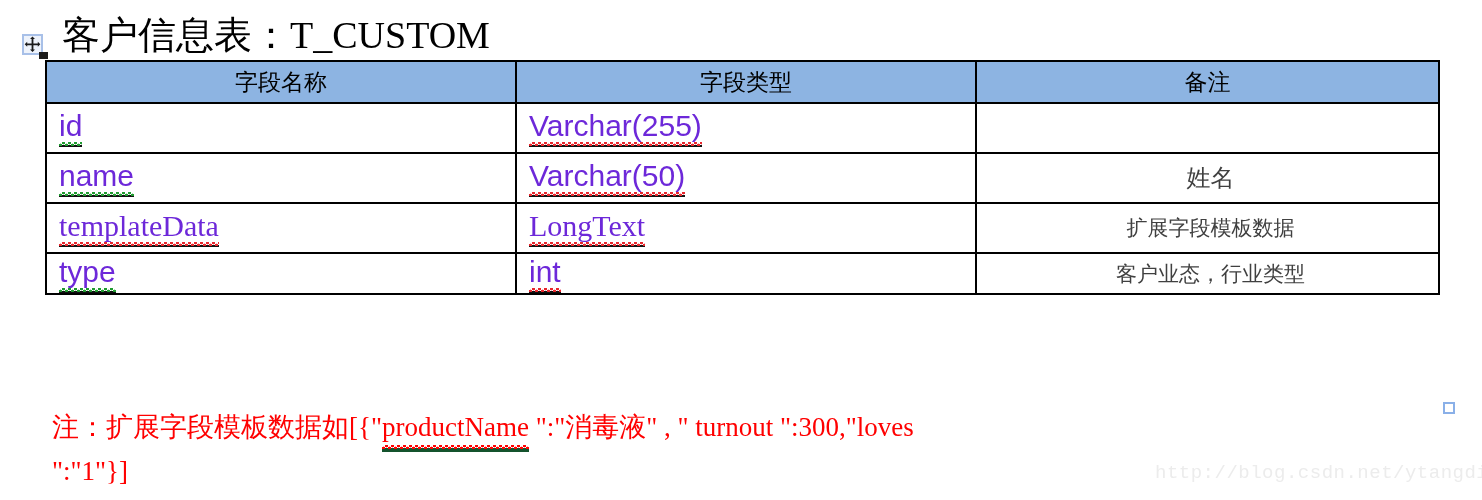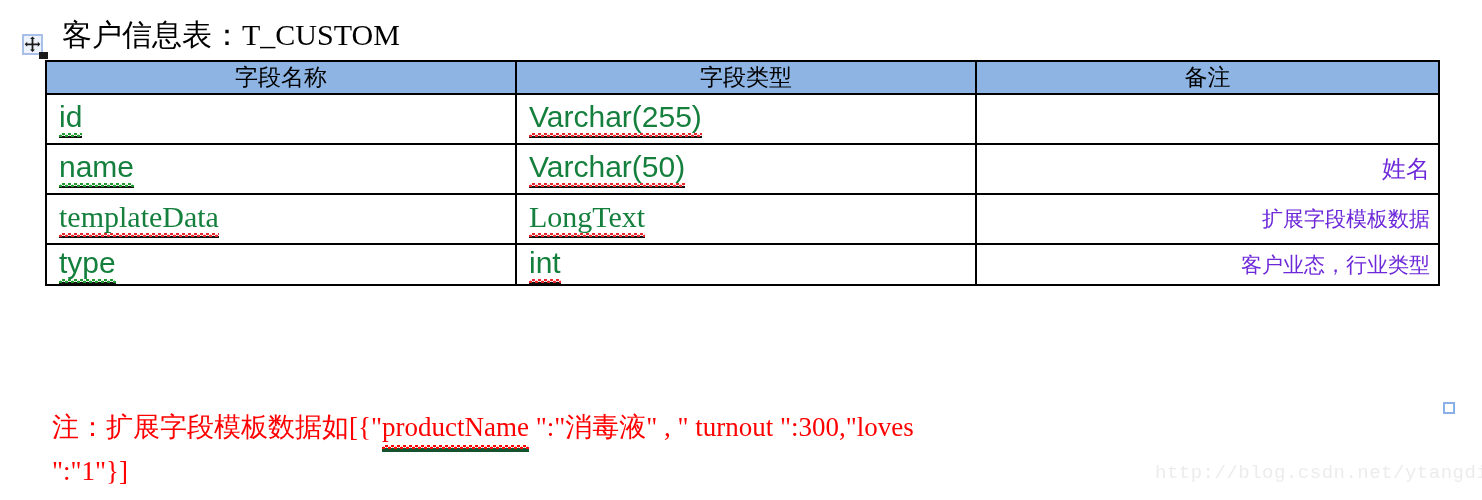--- a/index.html
+++ b/index.html
@@ -14,21 +14,21 @@
     overflow: hidden;
     font-family: "Liberation Serif", "DejaVu Serif", serif;
   }
 
   
   #doc-title {
     position: absolute;
     left: 62px;
     top: 18px;
     font-family: "Liberation Serif", "DejaVu Serif", serif;
-    font-size: 30px;
+    font-size: 38px;
     line-height: 34px;
     color: #000000;
     white-space: nowrap;
   }
 
   
   #table-move-handle {
     position: absolute;
     left: 22px;
     top: 34px;
@@ -64,50 +64,50 @@
   #schema-table th,
   #schema-table td {
     border: 2px solid #000000;
     padding: 0 8px;
     vertical-align: middle;
     box-sizing: border-box;
   }
 
   #schema-table thead th {
     background: #8db4e2;
-    height: 33px;
+    height: 42px;
     text-align: center;
     font-weight: normal;
     font-family: "Liberation Serif", "DejaVu Serif", serif;
     font-size: 23px;
     color: #000000;
   }
 
   #schema-table tbody tr { height: 50px; }
   #schema-table tbody tr:last-child { height: 41px; }
 
   .cell-name, .cell-type {
     font-family: "Liberation Sans", "DejaVu Sans", sans-serif;
     font-size: 30px;
-    color: #15803d;
+    color: #6d28d9;
     text-align: left;
     padding-left: 12px !important;
     white-space: nowrap;
   }
   
   tr[data-row="templateData"] .cell-name,
   tr[data-row="templateData"] .cell-type {
     font-family: "Liberation Serif", "DejaVu Serif", serif;
     font-size: 30px;
   }
   .cell-note {
     font-family: "Liberation Serif", "DejaVu Serif", serif;
     font-size: 24px;
-    color: #6d28d9;
-    text-align: right;
+    color: #404040;
+    text-align: center;
     padding-left: 14px !important;
     white-space: nowrap;
   }
   tr[data-row="templateData"] .cell-note,
   tr[data-row="type"] .cell-note {
     font-size: 21px;
   }
 
   
   .sq {

